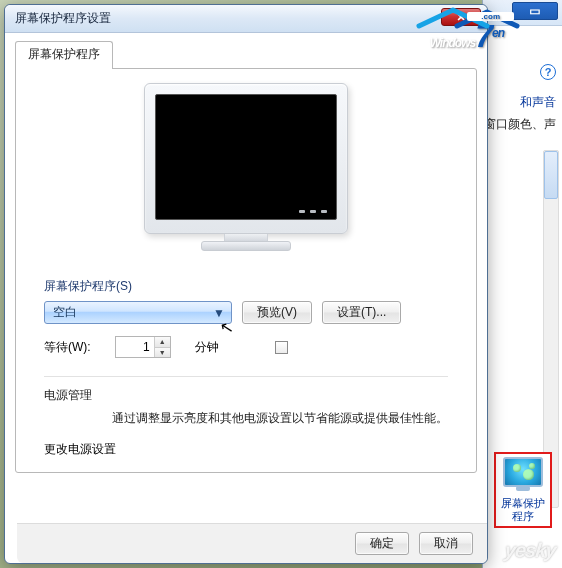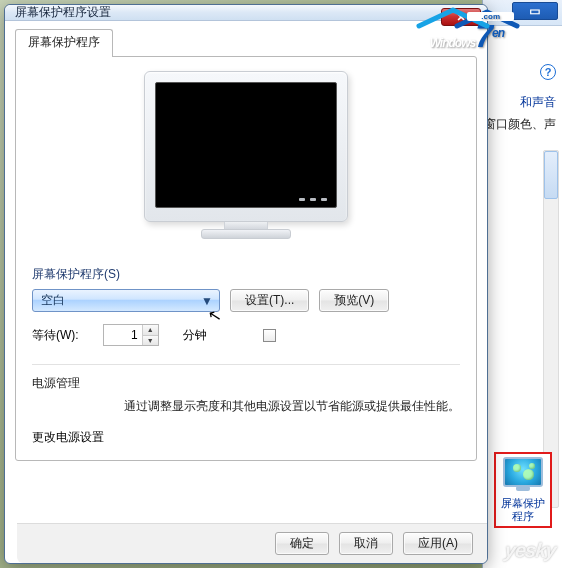--- a/index.html
+++ b/index.html
@@ -29,30 +29,30 @@
 
 .win7logo { position:absolute; top:18px; right:58px; z-index:50; font-weight:700; font-style:italic; color:#fff; text-shadow:1px 1px 2px rgba(0,0,0,.4); }
 .win7logo .roof { position:absolute; top:-14px; left:54%; transform:translateX(-50%); }
 .win7logo .txt { font-size:26px; letter-spacing:-1px; }
 .win7logo .seven { color:#0e58b5; font-size:32px; }
 .win7logo .en { color:#0e58b5; font-size:12px; vertical-align:super; }
 .win7logo .com { position:absolute; top:-6px; right:-10px; font-size:8px; color:#0e58b5; background:#fff; padding:0 14px; border-radius:2px; font-style:normal; }
 
 
 .dialog { position:absolute; left:4px; top:4px; width:484px; height:560px; background:#fff; border:1px solid #4f6f93; border-radius:6px; box-shadow:0 4px 18px rgba(0,0,0,.35); z-index:30; display:flex; flex-direction:column; }
-.dlg-titlebar { height:16px; background:linear-gradient(#f4f8fd,#dce8f6 50%,#cfe0f2); border-bottom:1px solid #b3c4da; border-radius:6px 6px 0 0; display:flex; align-items:center; padding:0 6px 0 10px; position:relative; }
+.dlg-titlebar { height:28px; background:linear-gradient(#f4f8fd,#dce8f6 50%,#cfe0f2); border-bottom:1px solid #b3c4da; border-radius:6px 6px 0 0; display:flex; align-items:center; padding:0 6px 0 10px; position:relative; }
 .dlg-title { color:#14233a; font-size:12px; }
 .dlg-close { position:absolute; top:3px; right:6px; width:40px; height:18px; background:linear-gradient(#e07a7a,#c33 45%,#a11); border:1px solid #7a1010; border-radius:3px; color:#fff; font-weight:bold; display:flex; align-items:center; justify-content:center; font-size:11px; }
 
 .dlg-body { flex:1; padding:8px 10px 0 10px; display:flex; flex-direction:column; }
 
 
 .tabrow { display:flex; position:relative; z-index:2; }
 .tab { background:#fff; border:1px solid #b8b8b8; border-bottom:none; border-radius:3px 3px 0 0; padding:4px 12px 6px; color:#222; }
-.tab-pane { border:1px solid #b8b8b8; border-radius:0 3px 3px 3px; margin-top:-1px; padding:14px 16px 14px; }
+.tab-pane { border:1px solid #b8b8b8; border-radius:0 3px 3px 3px; margin-top:-1px; padding:14px 28px 14px; }
 
 
 .preview-area { display:flex; justify-content:center; margin-bottom:22px; }
 .monitor { width:204px; }
 .screen-frame { background:linear-gradient(#f6f8fb,#e2e6eb); border:1px solid #c9cdd3; border-radius:6px; padding:10px; box-shadow: inset 0 1px 2px #fff, 2px 3px 6px rgba(0,0,0,.15); }
 .screen { background:#000; height:126px; border:1px solid #555; border-radius:2px; }
 .monitor-base { height:22px; display:flex; flex-direction:column; align-items:center; }
 .stand { width:44px; height:8px; background:linear-gradient(#eef0f3,#d4d8de); border:1px solid #cfd3d9; border-top:none; }
 .foot { width:90px; height:10px; margin-top:-1px; background:linear-gradient(#f0f2f6,#cfd3d9); border:1px solid #c8ccd2; border-radius:3px; }
 .monitor-btns { position:relative; top:-10px; display:flex; justify-content:flex-end; gap:5px; padding-right:10px; }
@@ -156,24 +156,24 @@
 
       <div class="group-label">屏幕保护程序(S)</div>
 
       <div class="ctrl-row">
         <div class="dropdown">
           <span>空白</span>
           <span class="arrow">▼</span>
           <span class="cursor">↖</span>
         </div>
         <div class="btn">
+          <span>预览(V)</span>
+        </div>
+        <div class="btn">
           <span>设置(T)...</span>
-        </div>
-        <div class="btn">
-          <span>预览(V)</span>
         </div>
       </div>
 
       <div class="wait-row">
         <span>等待(W):</span>
         <div class="spinner">
           <input value="1" style="">
           <div class="spin-btns">
             <span>▲</span>
             <span>▼</span>
@@ -195,17 +195,14 @@
     </div>
   </div>
 
   <div class="dlg-footer">
     <div class="btn">
         <span>确定</span>
       </div>
     <div class="btn">
         <span>取消</span>
       </div>
-    <div class="btn">
-        <span>应用(A)</span>
-      </div>
   </div>
 </div>
 
 </body></html>

